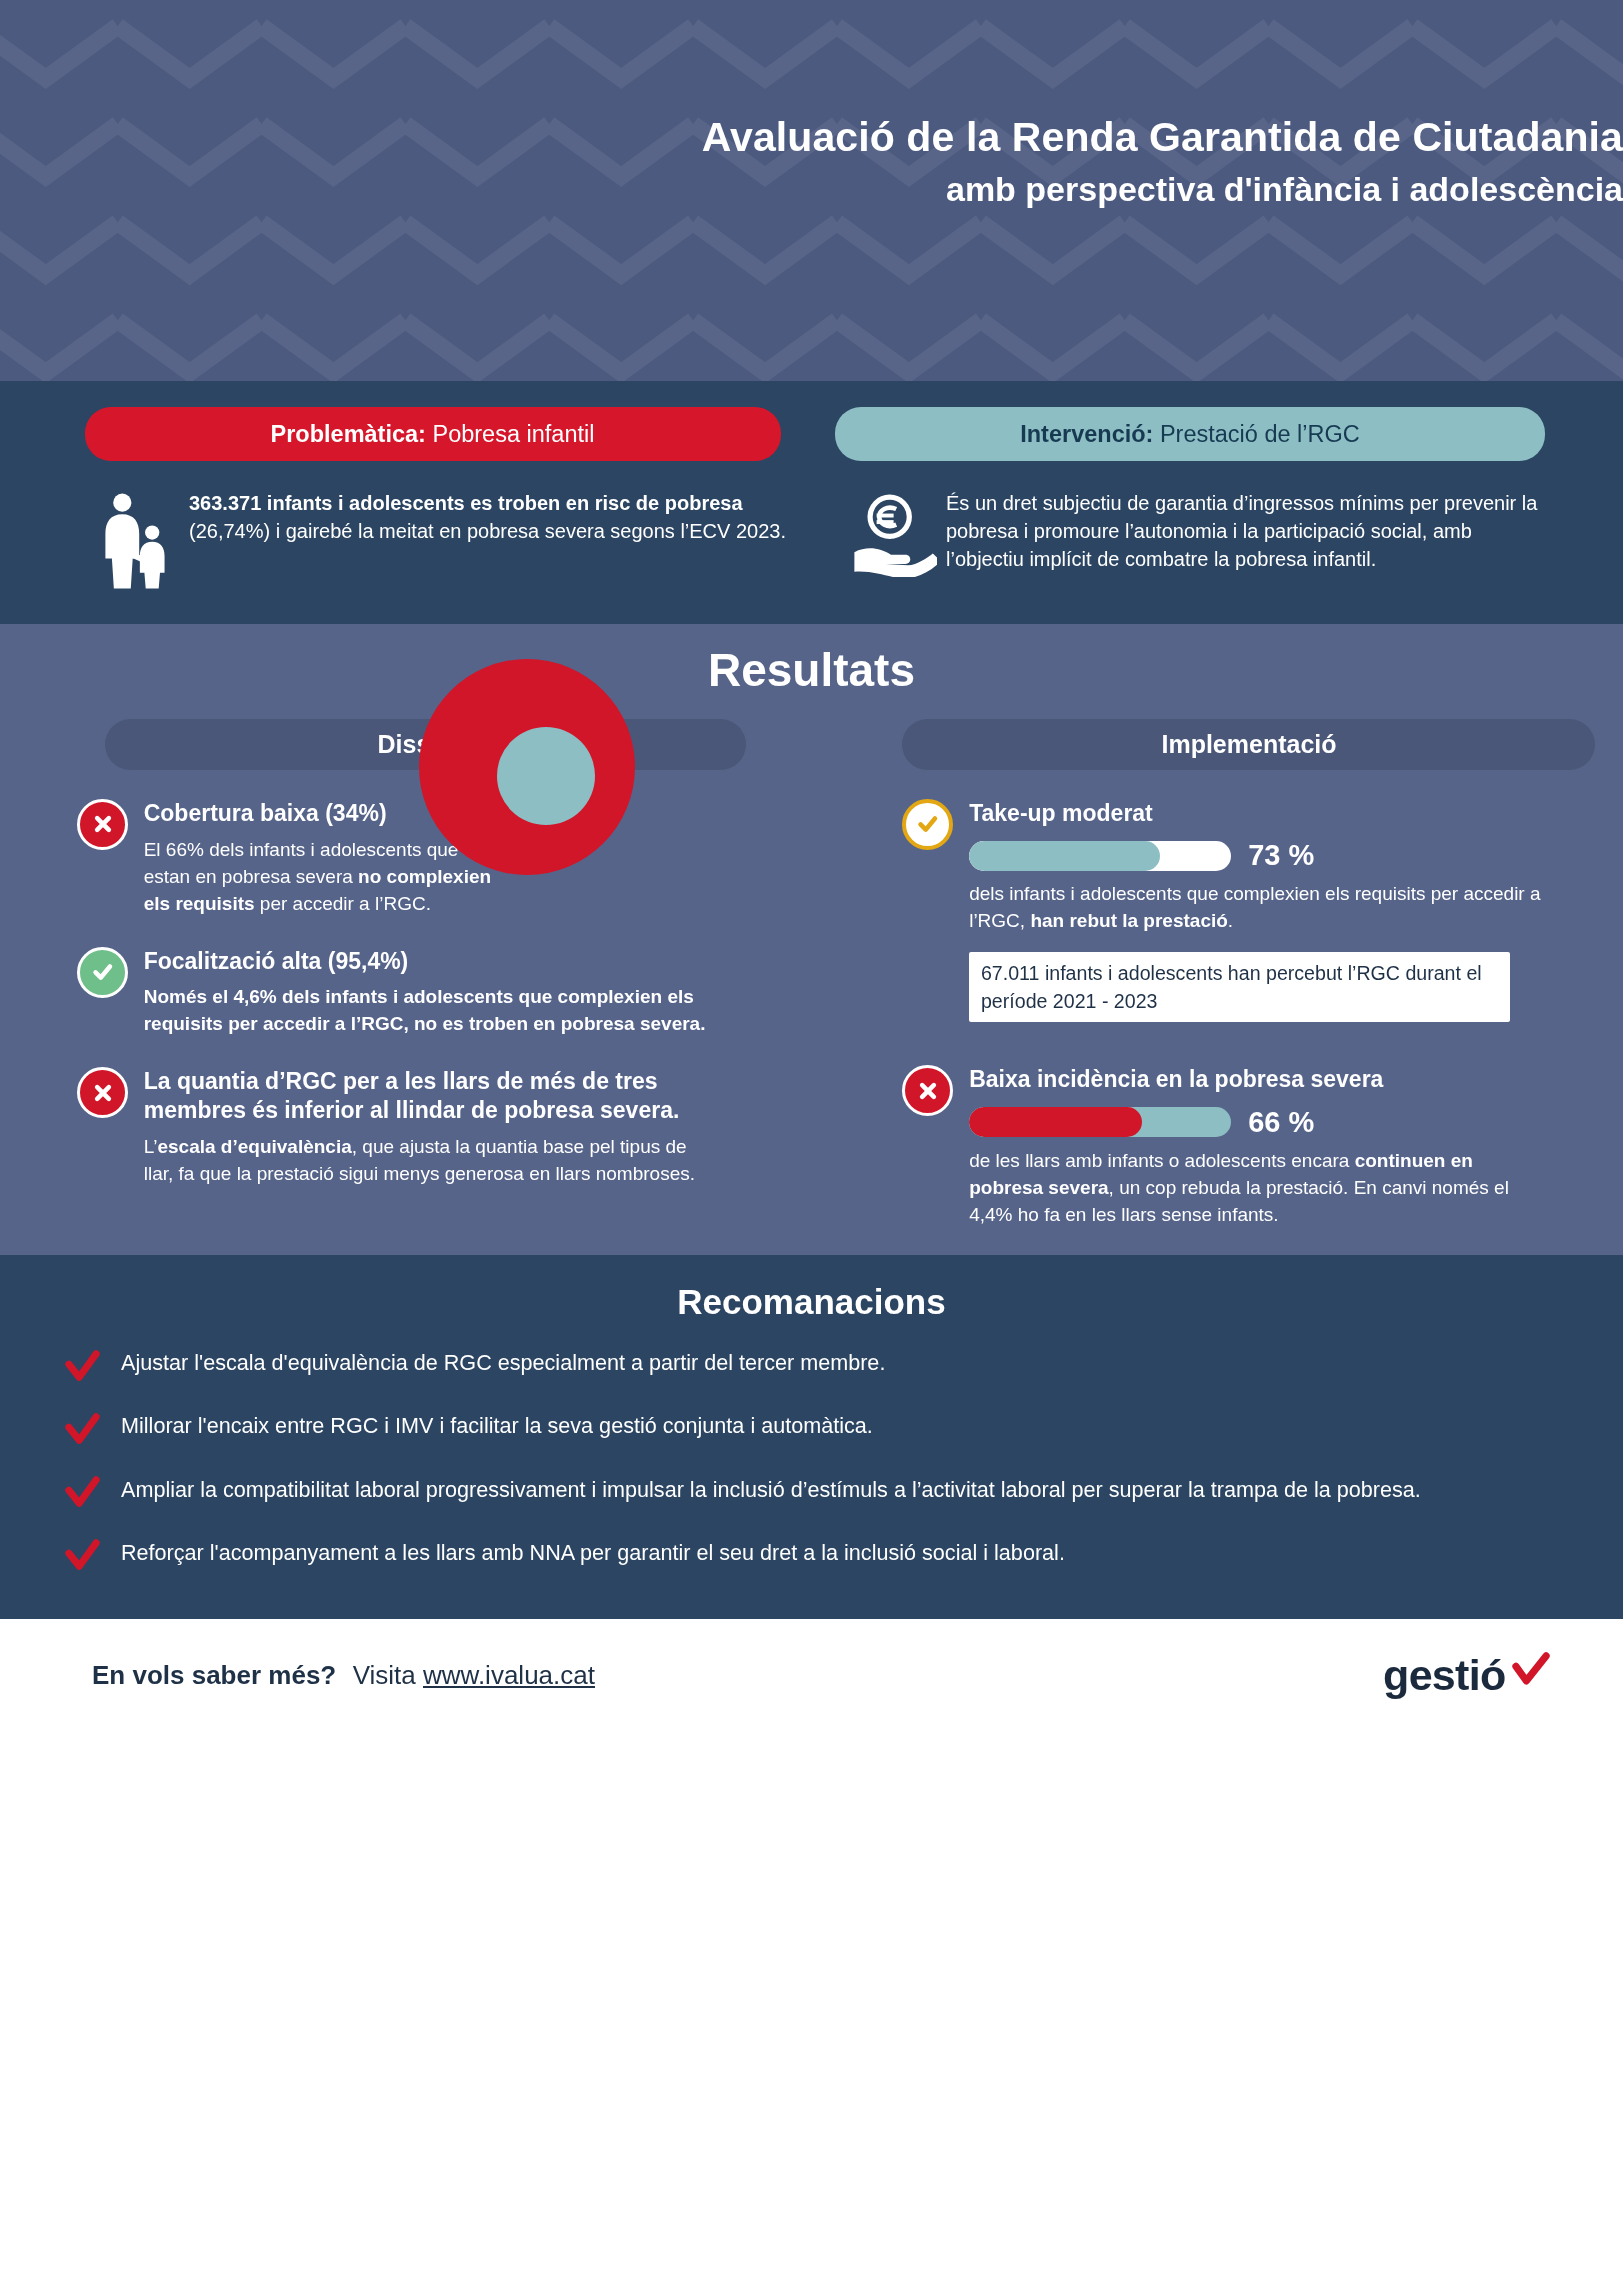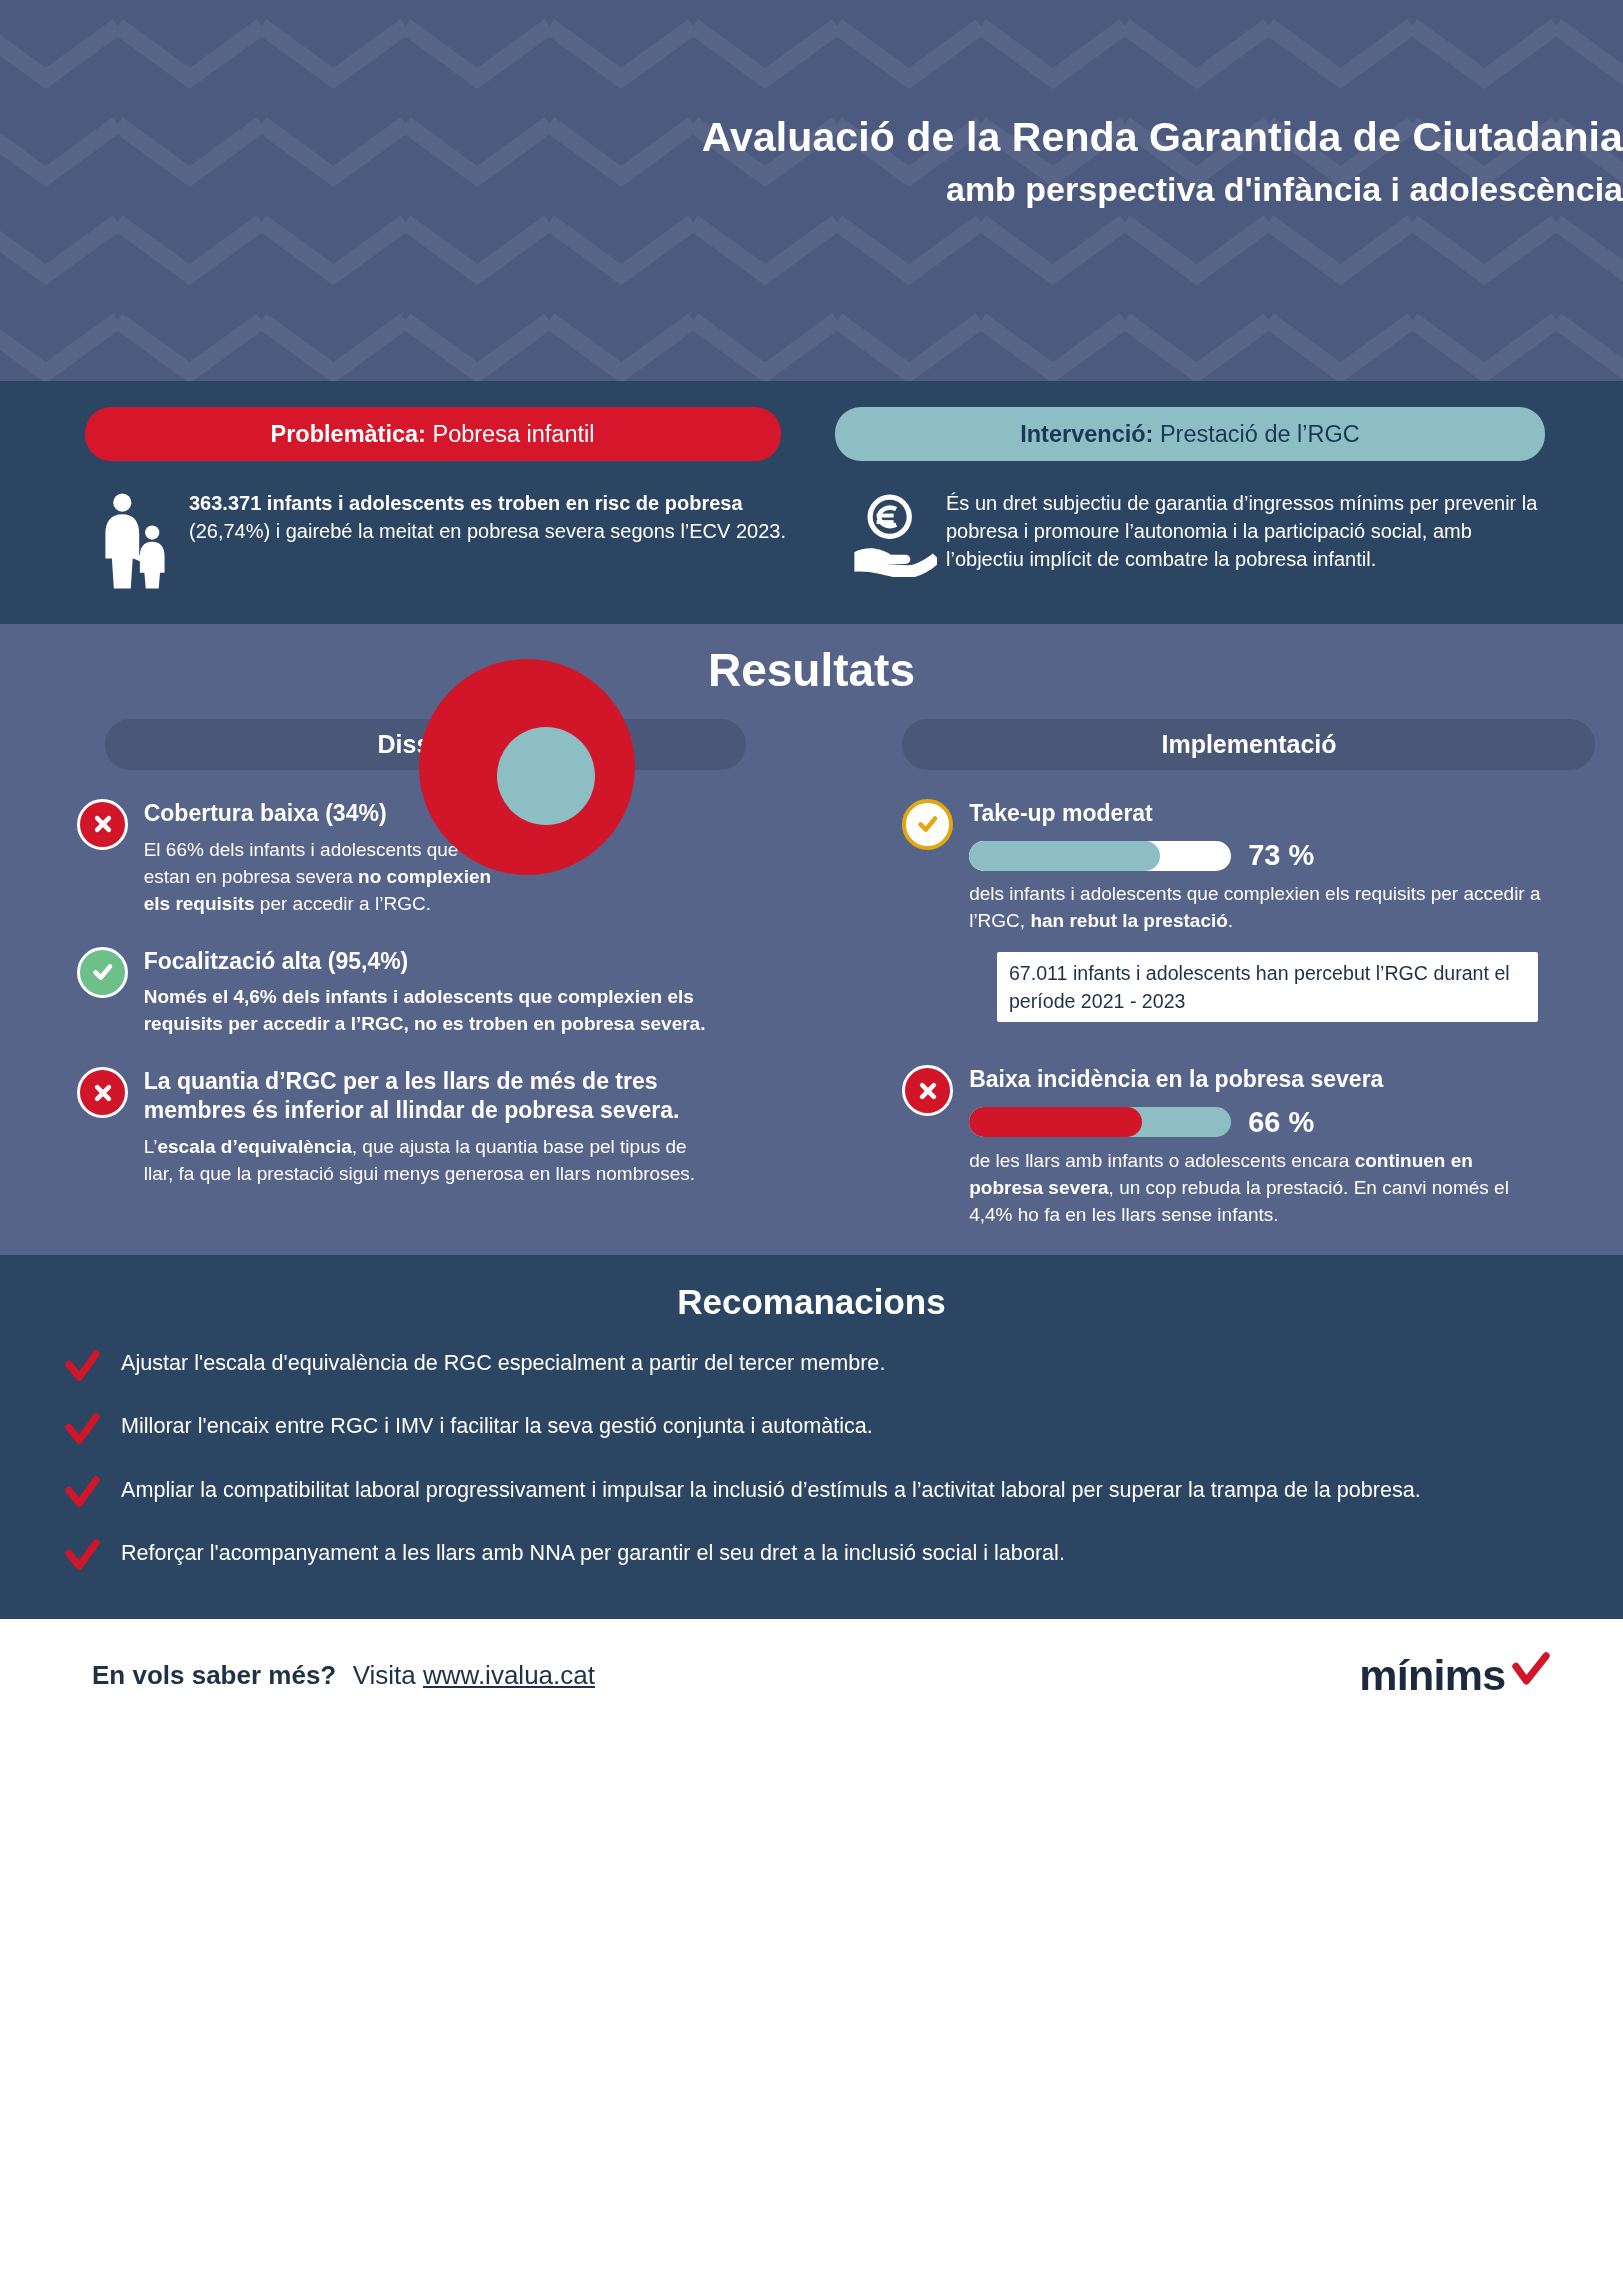--- a/index.html
+++ b/index.html
@@ -455,21 +455,21 @@
               <div class="item-head">Take-up moderat</div>
               <div class="bar-row">
                 <div class="bar">
                   <div class="bar-fill bar-fill-teal" id="bar1" style="width: 73%;"></div>
                 </div>
                 <div class="bar-val">73 %</div>
               </div>
               <div class="item-text">
                 <span>dels infants i adolescents que complexien els requisits per accedir a l’RGC, </span><b>han rebut la prestació</b><span>.</span>
               </div>
-              <div class="note-box" style="max-width:517px;margin-left:28px;">67.011 infants i adolescents han percebut l’RGC durant el període 2021 - 2023</div>
+              <div class="note-box" style="max-width:517px;">67.011 infants i adolescents han percebut l’RGC durant el període 2021 - 2023</div>
             </div>
           </div>
 
           <div class="item" style="margin-top:43px;">
             <div class="badge badge-x">
               <svg width="26" height="26" viewBox="0 0 40 40">
                   <g stroke="#ffffff" stroke-width="7" stroke-linecap="round">
                     <line x1="11" y1="11" x2="29" y2="29"></line>
                     <line x1="29" y1="11" x2="11" y2="29"></line>
                   </g>
@@ -535,21 +535,21 @@
     </div>
   </div>
 
   <div class="footer">
     <div class="footer-left">
       <b>En vols saber més?</b>
       <span class="visita">Visita</span>
       <span class="url">www.ivalua.cat</span>
     </div>
     <div class="logo">
-      <span>mínims</span>
+      <span>gestió</span>
       <span class="tick">
         <svg width="38" height="38" viewBox="0 0 58 58">
             <polyline points="6,22 22,44 52,6" fill="none" stroke="#d1162a" stroke-width="11" stroke-linecap="round" stroke-linejoin="round"></polyline>
           </svg>
       </span>
     </div>
   </div>
 
 </div>
 

